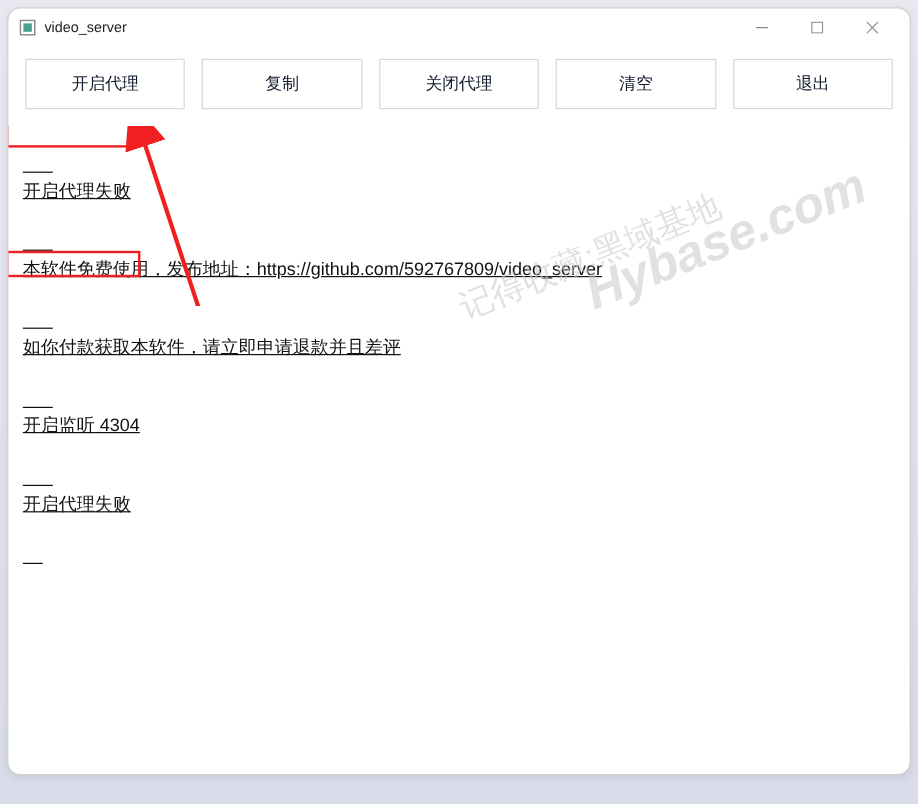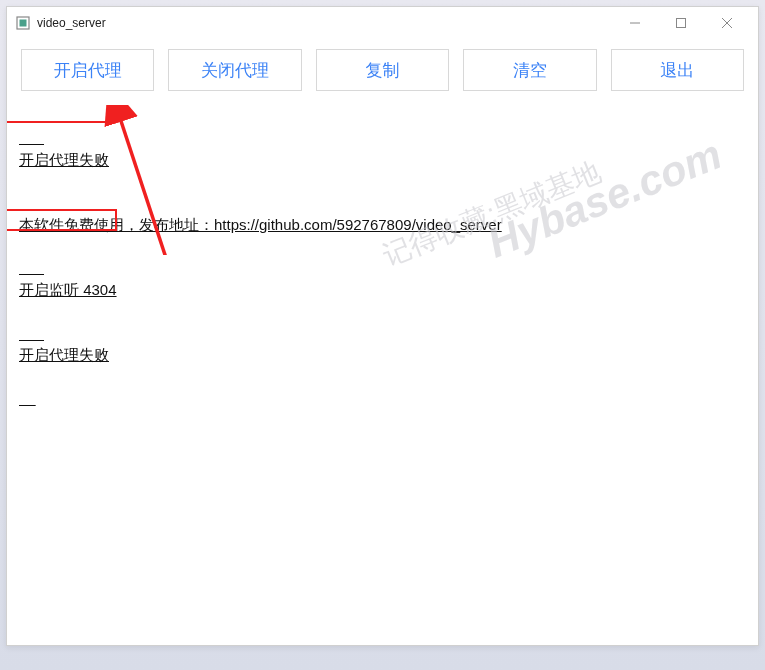--- a/index.html
+++ b/index.html
@@ -12,21 +12,21 @@
       position: relative;
     }
     .window {
       position: absolute;
       top: 6px;
       left: 6px;
       width: 753px;
       height: 640px;
       background: #ffffff;
       border: 1px solid #d0d0d0;
-      border-radius: 0;
+      border-radius: 11px;
       box-shadow: 0 2px 6px rgba(0,0,0,0.08);
       display: flex;
       flex-direction: column;
     }
     .titlebar {
       height: 32px;
       display: flex;
       align-items: center;
       padding: 0 8px;
     }
@@ -57,22 +57,22 @@
     .toolbar {
       display: flex;
       gap: 14px;
       padding: 10px 14px 14px 14px;
     }
     .toolbar button {
       flex: 1;
       height: 42px;
       background: #ffffff;
       border: 1px solid #d8d8d8;
-      font-size: 17px;
-      color: #3b82f6;
+      font-size: 14px;
+      color: #0f172a;
       cursor: pointer;
       font-family: inherit;
     }
     .content {
       flex: 1;
       position: relative;
       padding: 0 12px 12px 12px;
       overflow: hidden;
     }
     .log {
@@ -138,34 +138,35 @@
     <div class="win-btn">
       <svg width="10" height="10" viewBox="0 0 10 10">
           <line x1="0" y1="0" x2="10" y2="10" stroke="#888" stroke-width="1"></line>
           <line x1="10" y1="0" x2="0" y2="10" stroke="#888" stroke-width="1"></line>
         </svg>
     </div>
   </div>
 
   <div class="toolbar">
     <button>开启代理</button>
+    <button>复制</button>
     <button>关闭代理</button>
-    <button>复制</button>
     <button>清空</button>
     <button>退出</button>
   </div>
 
   <div class="content">
 
     <div class="watermark-cn" style="right:150px; top:90px;">记得收藏:黑域基地</div>
     <div class="watermark" style="right:30px; top:70px;">Hybase.com</div>
 
     <div class="log">
       <span class="log-line">开启代理失败</span>
       <span class="log-line">本软件免费使用，发布地址：https://github.com/592767809/video_server</span>
+      <span class="log-line">如你付款获取本软件，请立即申请退款并且差评</span>
       <span class="log-line">开启监听 4304</span>
       <span class="log-line">开启代理失败</span>
     </div>
 
     <div class="highlight-box" style="left:-2px; top:-4px; width:112px; height:22px;"></div>
     <div class="highlight-box" style="left:-2px; top:104px; width:112px; height:22px;"></div>
 
     <svg class="arrow-layer">
       <defs>
         <marker id="arrowhead" markerWidth="12" markerHeight="10" refX="2" refY="5" orient="auto">

